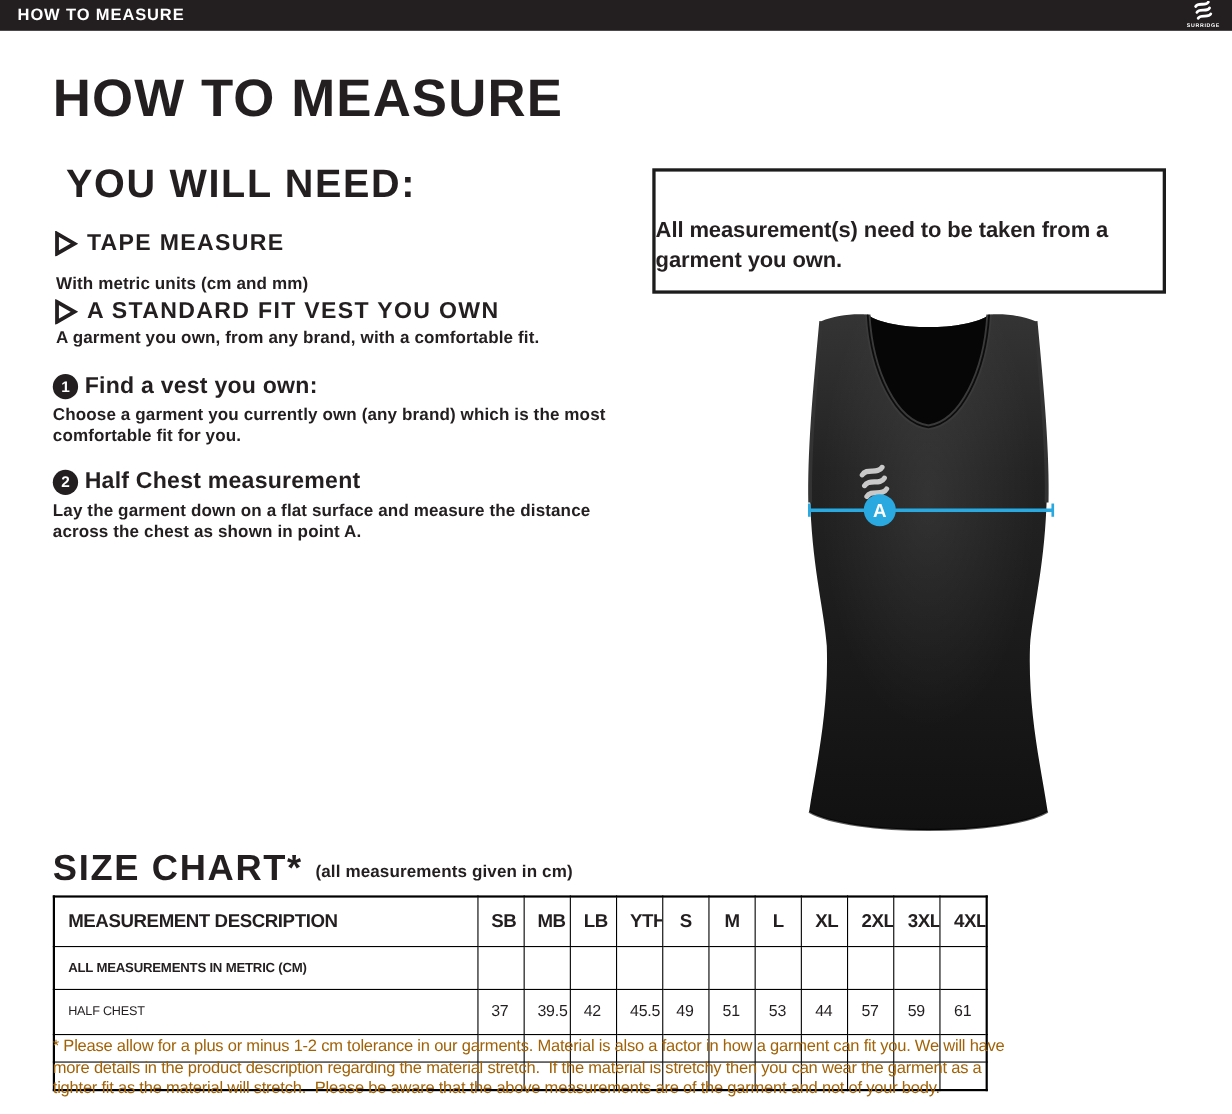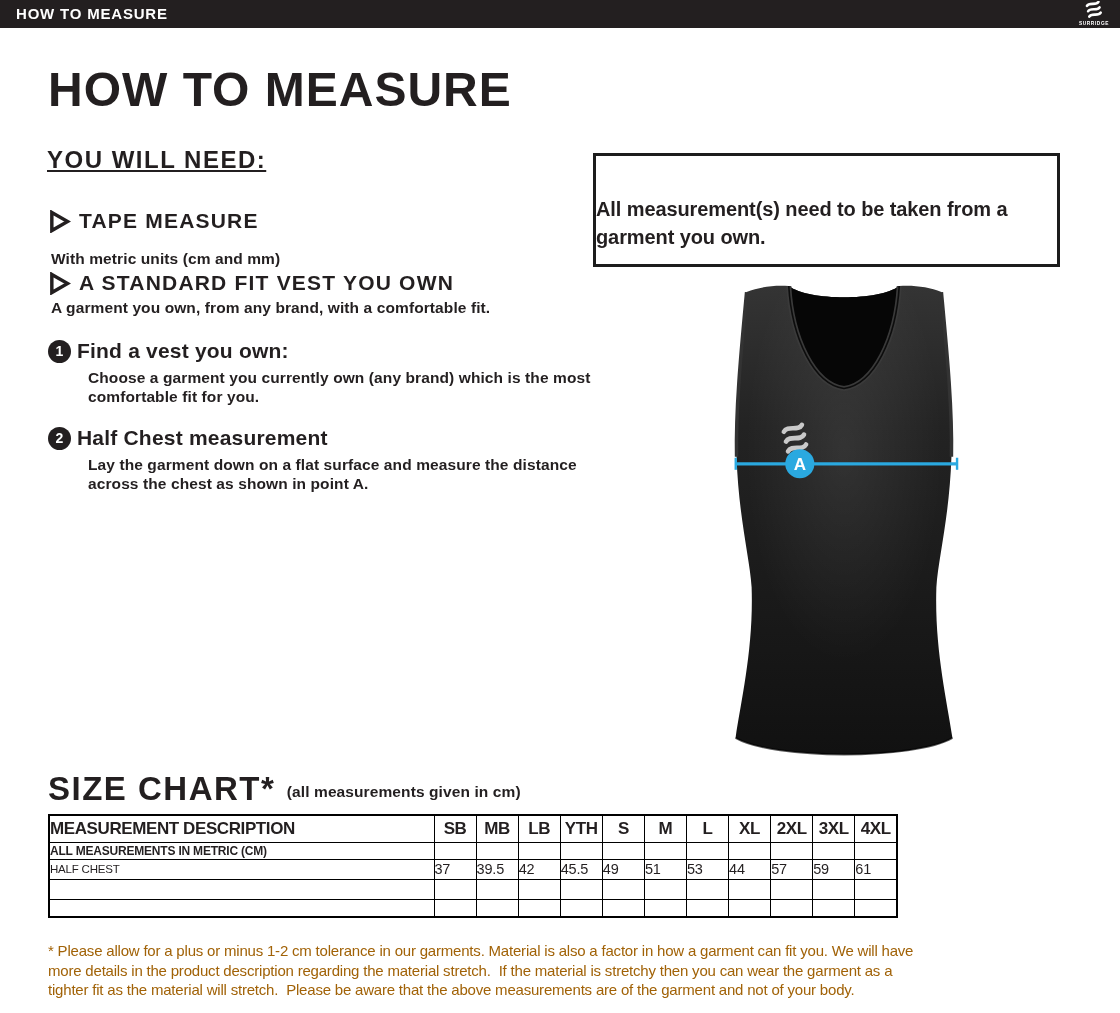--- a/index.html
+++ b/index.html
@@ -8,46 +8,46 @@
   .abs{position:absolute;}
 
   
   .topbar{left:0;top:0;width:1120px;height:28px;background:#231f20;}
   .topbar-title{left:16px;top:0;height:28px;line-height:28px;color:#fff;
                 font-size:15px;font-weight:bold;letter-spacing:0.8px;}
   .topbar-logo{right:8px;top:1px;}
 
   
   .hero-title{left:48px;top:62px;font-size:48px;font-weight:bold;letter-spacing:1px;}
-  .need-heading{left:47px;top:146px;font-size:24px;font-weight:bold;letter-spacing:1.5px;text-decoration:underline;}
+  .need-heading{left:60px;top:146px;font-size:36px;font-weight:bold;letter-spacing:1.5px;}
 
   .need-icon{left:48px;width:23px;height:23px;}
   .need-title{left:79px;font-size:21px;font-weight:bold;letter-spacing:1.2px;}
   .need-sub{left:51px;font-size:15.5px;font-weight:bold;letter-spacing:0.1px;}
 
   .step-badge{left:48px;width:23px;height:23px;border-radius:50%;background:#231f20;
               color:#fff;font-size:14px;font-weight:bold;text-align:center;line-height:23px;}
   .step-title{left:77px;font-size:21px;font-weight:bold;letter-spacing:0.2px;}
   .step-desc{left:48px;width:540px;font-size:15.5px;font-weight:bold;line-height:19px;
-             white-space:pre-line;letter-spacing:0.1px;margin-left:40px;}
+             white-space:pre-line;letter-spacing:0.1px;}
 
   .note-box{left:593px;top:153px;width:446px;border:3px solid #1c1c1c;
             padding:11px 15px 13px 0;font-size:20px;font-weight:bold;line-height:28px;
             white-space:pre-line;letter-spacing:-0.1px;}
 
   .vest-wrap{left:683px;top:276px;width:322px;height:486px;}
 
   .chart-heading-row{left:48px;top:770px;}
   .chart-heading{font-size:33px;font-weight:bold;letter-spacing:1.5px;display:inline-block;}
   .chart-subheading{font-size:15.5px;font-weight:bold;display:inline-block;margin-left:7px;
                     position:relative;top:-3px;letter-spacing:0.1px;}
 
   table.size-chart{left:48px;top:814px;width:850px;border-collapse:collapse;
                    table-layout:fixed;border:2px solid #000;}
-  table.size-chart td, table.size-chart th{border:1px solid #000;padding:0;overflow:hidden;}
+  table.size-chart td, table.size-chart th{border:1px solid #000;padding:12px;overflow:hidden;}
   th.h-desc{text-align:left;padding-left:6px;font-size:17px;letter-spacing:-0.4px;}
   th.h-size{text-align:center;font-size:17px;letter-spacing:-0.4px;}
   tr.r-head{height:27px;}
   tr.r-metric{height:17px;}
   tr.r-data{height:20px;}
   tr.r-empty1{height:20px;}
   tr.r-empty2{height:18px;}
   td.c-label{text-align:left;padding-left:5px;font-weight:normal;font-size:11.5px;letter-spacing:-0.2px;}
   td.c-label-metric{text-align:left;padding-left:5px;font-weight:bold;font-size:12px;letter-spacing:-0.2px;}
   td.c-val{text-align:left;font-size:14.5px;letter-spacing:-0.2px;}

